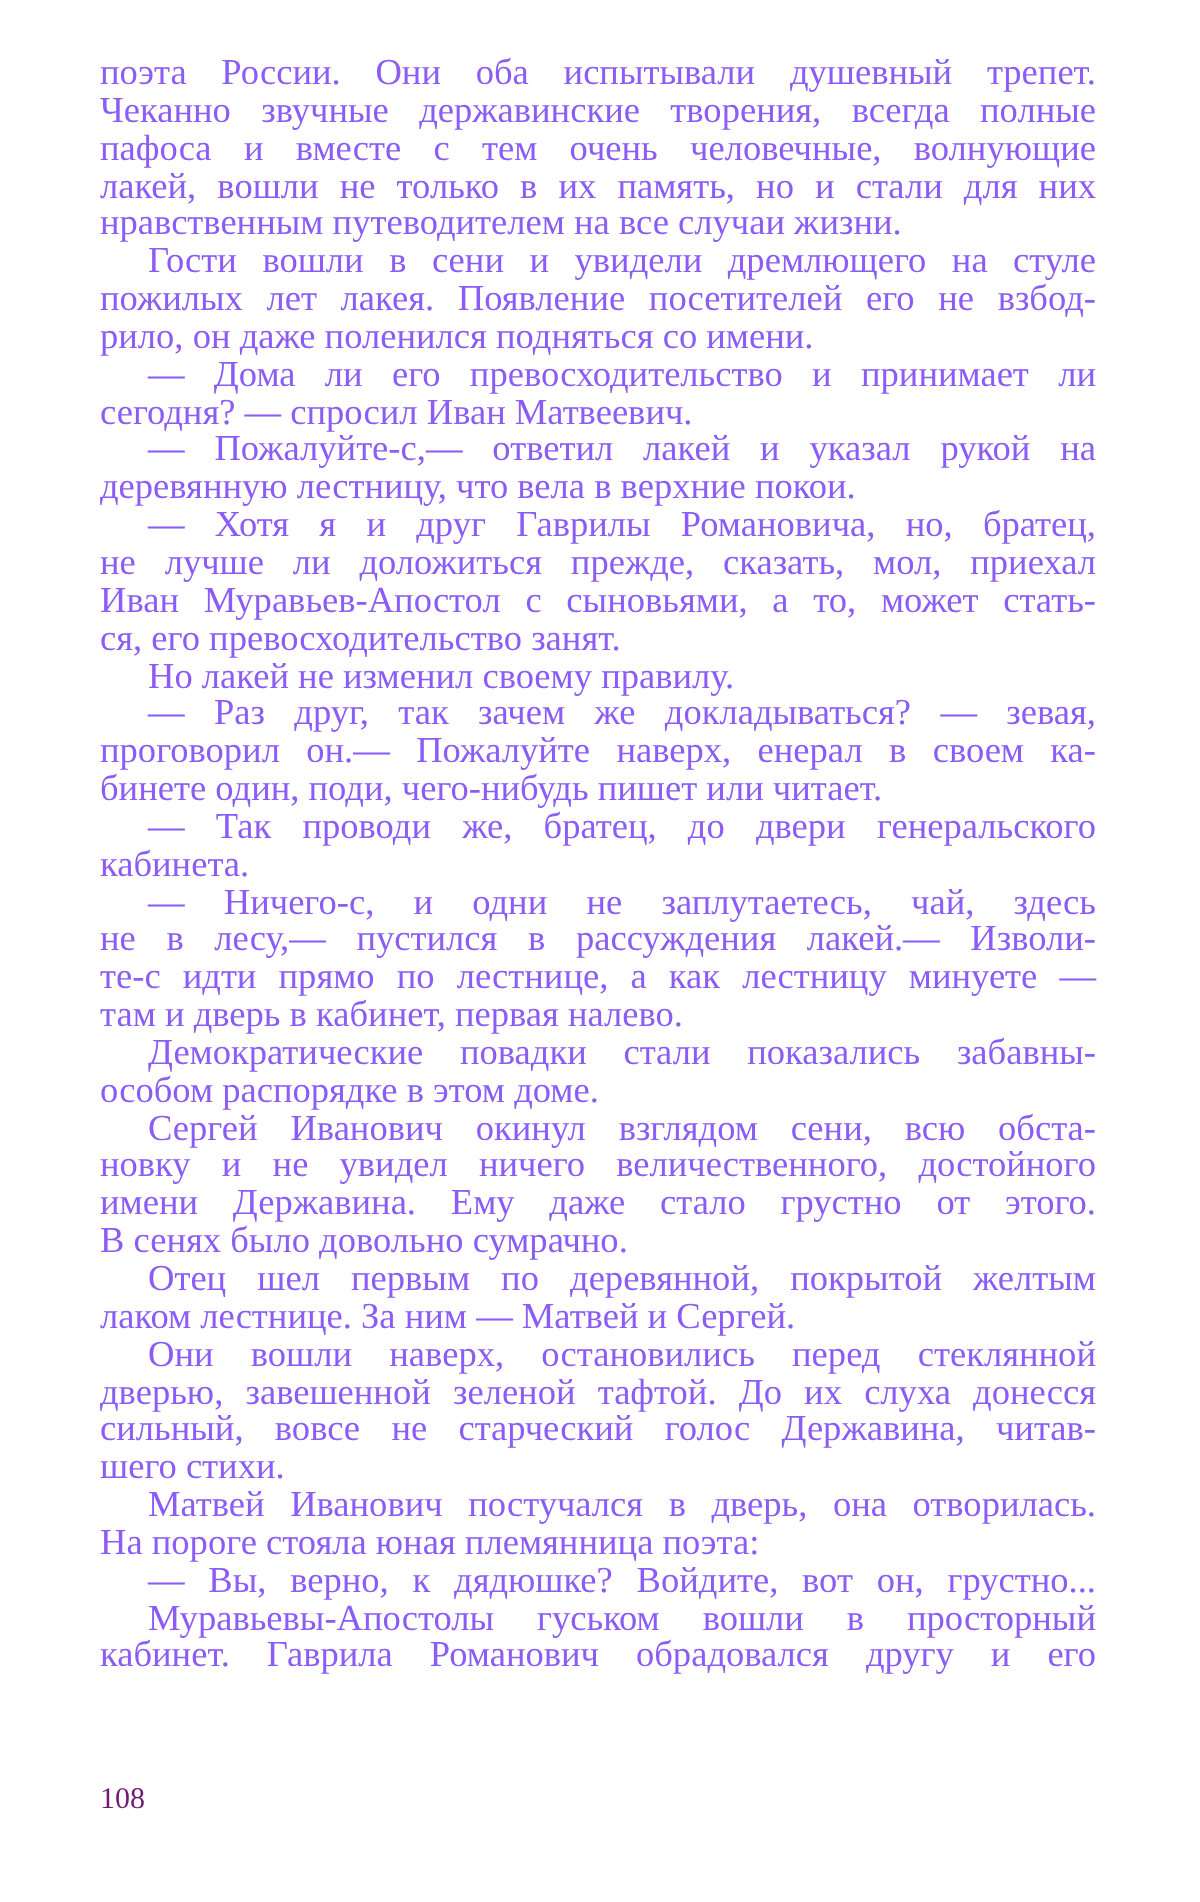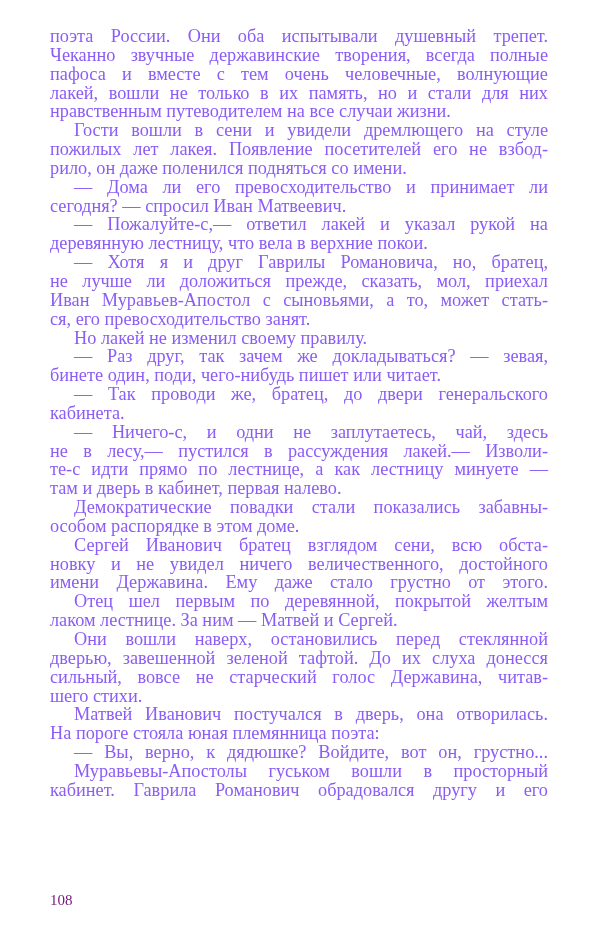--- a/index.html
+++ b/index.html
@@ -36,32 +36,34 @@
     <span class="line indent">— Дома ли его превосходительство и принимает ли</span>
     <span class="line last">сегодня? — спросил Иван Матвеевич.</span>
     <span class="line indent">— Пожалуйте-с,— ответил лакей и указал рукой на</span>
     <span class="line last">деревянную лестницу, что вела в верхние покои.</span>
     <span class="line indent">— Хотя я и друг Гаврилы Романовича, но, братец,</span>
     <span class="line">не лучше ли доложиться прежде, сказать, мол, приехал</span>
     <span class="line">Иван Муравьев-Апостол с сыновьями, а то, может стать-</span>
     <span class="line last">ся, его превосходительство занят.</span>
     <span class="line indent last">Но лакей не изменил своему правилу.</span>
     <span class="line indent">— Раз друг, так зачем же докладываться? — зевая,</span>
+    <span class="line">проговорил он.— Пожалуйте наверх, енерал в своем ка-</span>
     <span class="line last">бинете один, поди, чего-нибудь пишет или читает.</span>
     <span class="line indent">— Так проводи же, братец, до двери генеральского</span>
     <span class="line last">кабинета.</span>
     <span class="line indent">— Ничего-с, и одни не заплутаетесь, чай, здесь</span>
     <span class="line">не в лесу,— пустился в рассуждения лакей.— Изволи-</span>
     <span class="line">те-с идти прямо по лестнице, а как лестницу минуете —</span>
     <span class="line last">там и дверь в кабинет, первая налево.</span>
     <span class="line indent">Демократические повадки стали показались забавны-</span>
     <span class="line last">особом распорядке в этом доме.</span>
-    <span class="line indent">Сергей Иванович братец взглядом сени, всю обста-</span>
+    <span class="line indent">Сергей Иванович окинул взглядом сени, всю обста-</span>
     <span class="line">новку и не увидел ничего величественного, достойного</span>
     <span class="line">имени Державина. Ему даже стало грустно от этого.</span>
+    <span class="line last">В сенях было довольно сумрачно.</span>
     <span class="line indent">Отец шел первым по деревянной, покрытой желтым</span>
     <span class="line last">лаком лестнице. За ним — Матвей и Сергей.</span>
     <span class="line indent">Они вошли наверх, остановились перед стеклянной</span>
     <span class="line">дверью, завешенной зеленой тафтой. До их слуха донесся</span>
     <span class="line">сильный, вовсе не старческий голос Державина, читав-</span>
     <span class="line last">шего стихи.</span>
     <span class="line indent">Матвей Иванович постучался в дверь, она отворилась.</span>
     <span class="line last">На пороге стояла юная племянница поэта:</span>
     <span class="line indent">— Вы, верно, к дядюшке? Войдите, вот он, грустно...</span>
     <span class="line indent">Муравьевы-Апостолы гуськом вошли в просторный</span>

